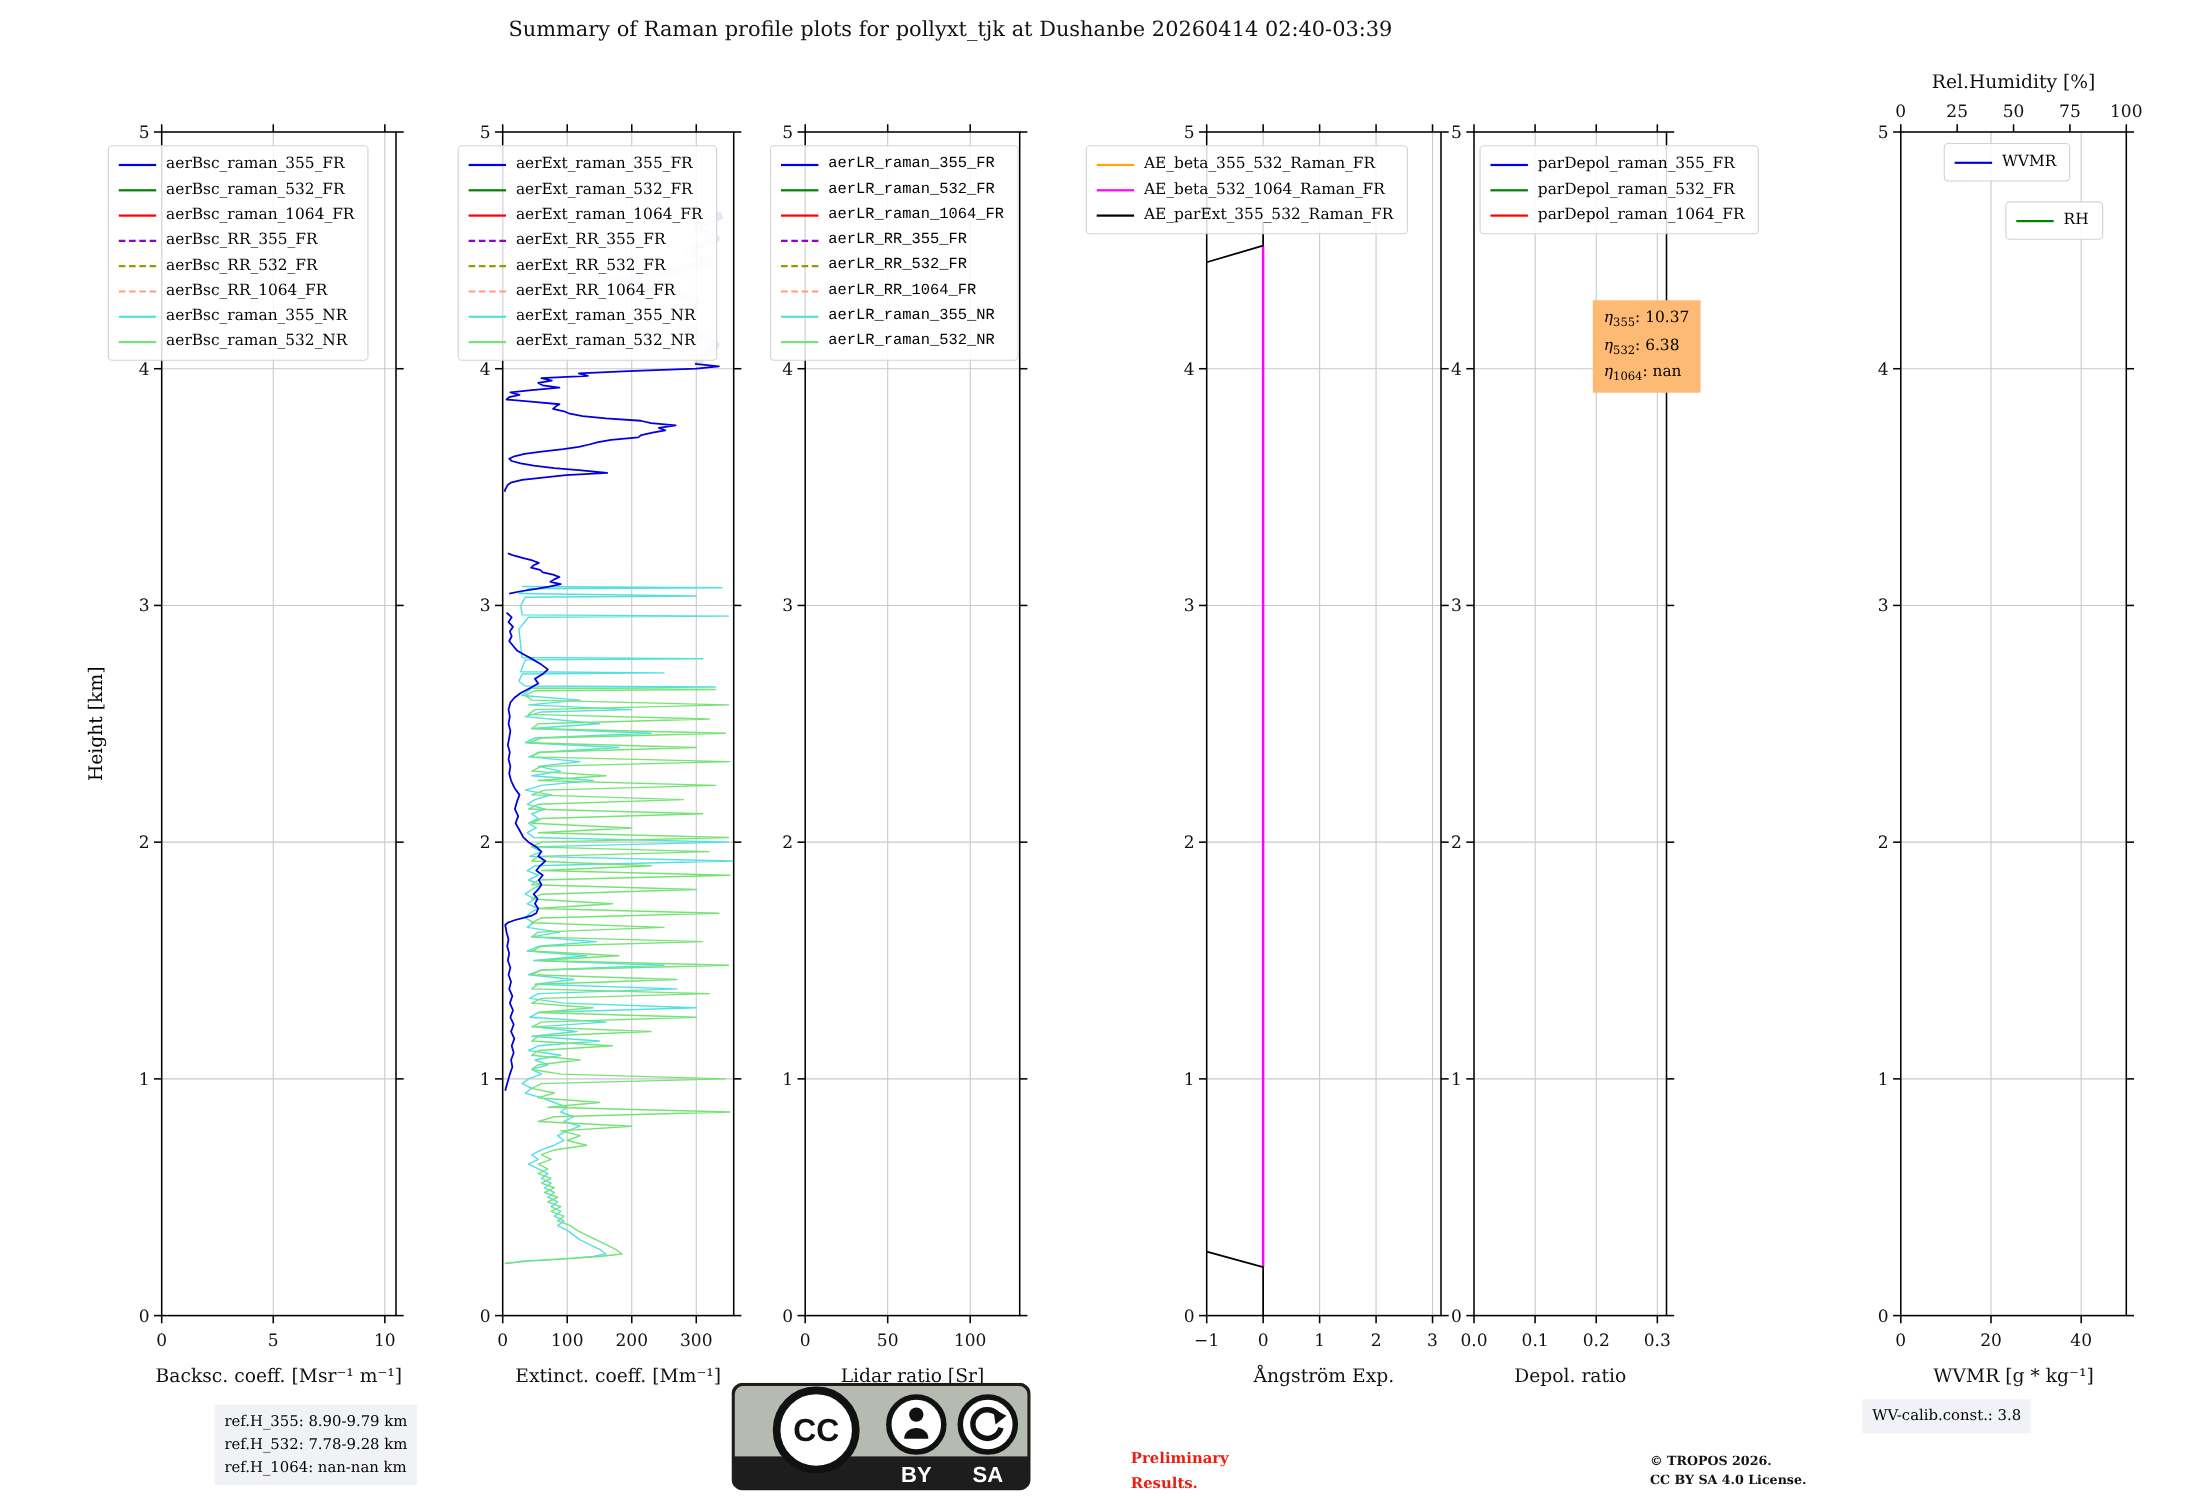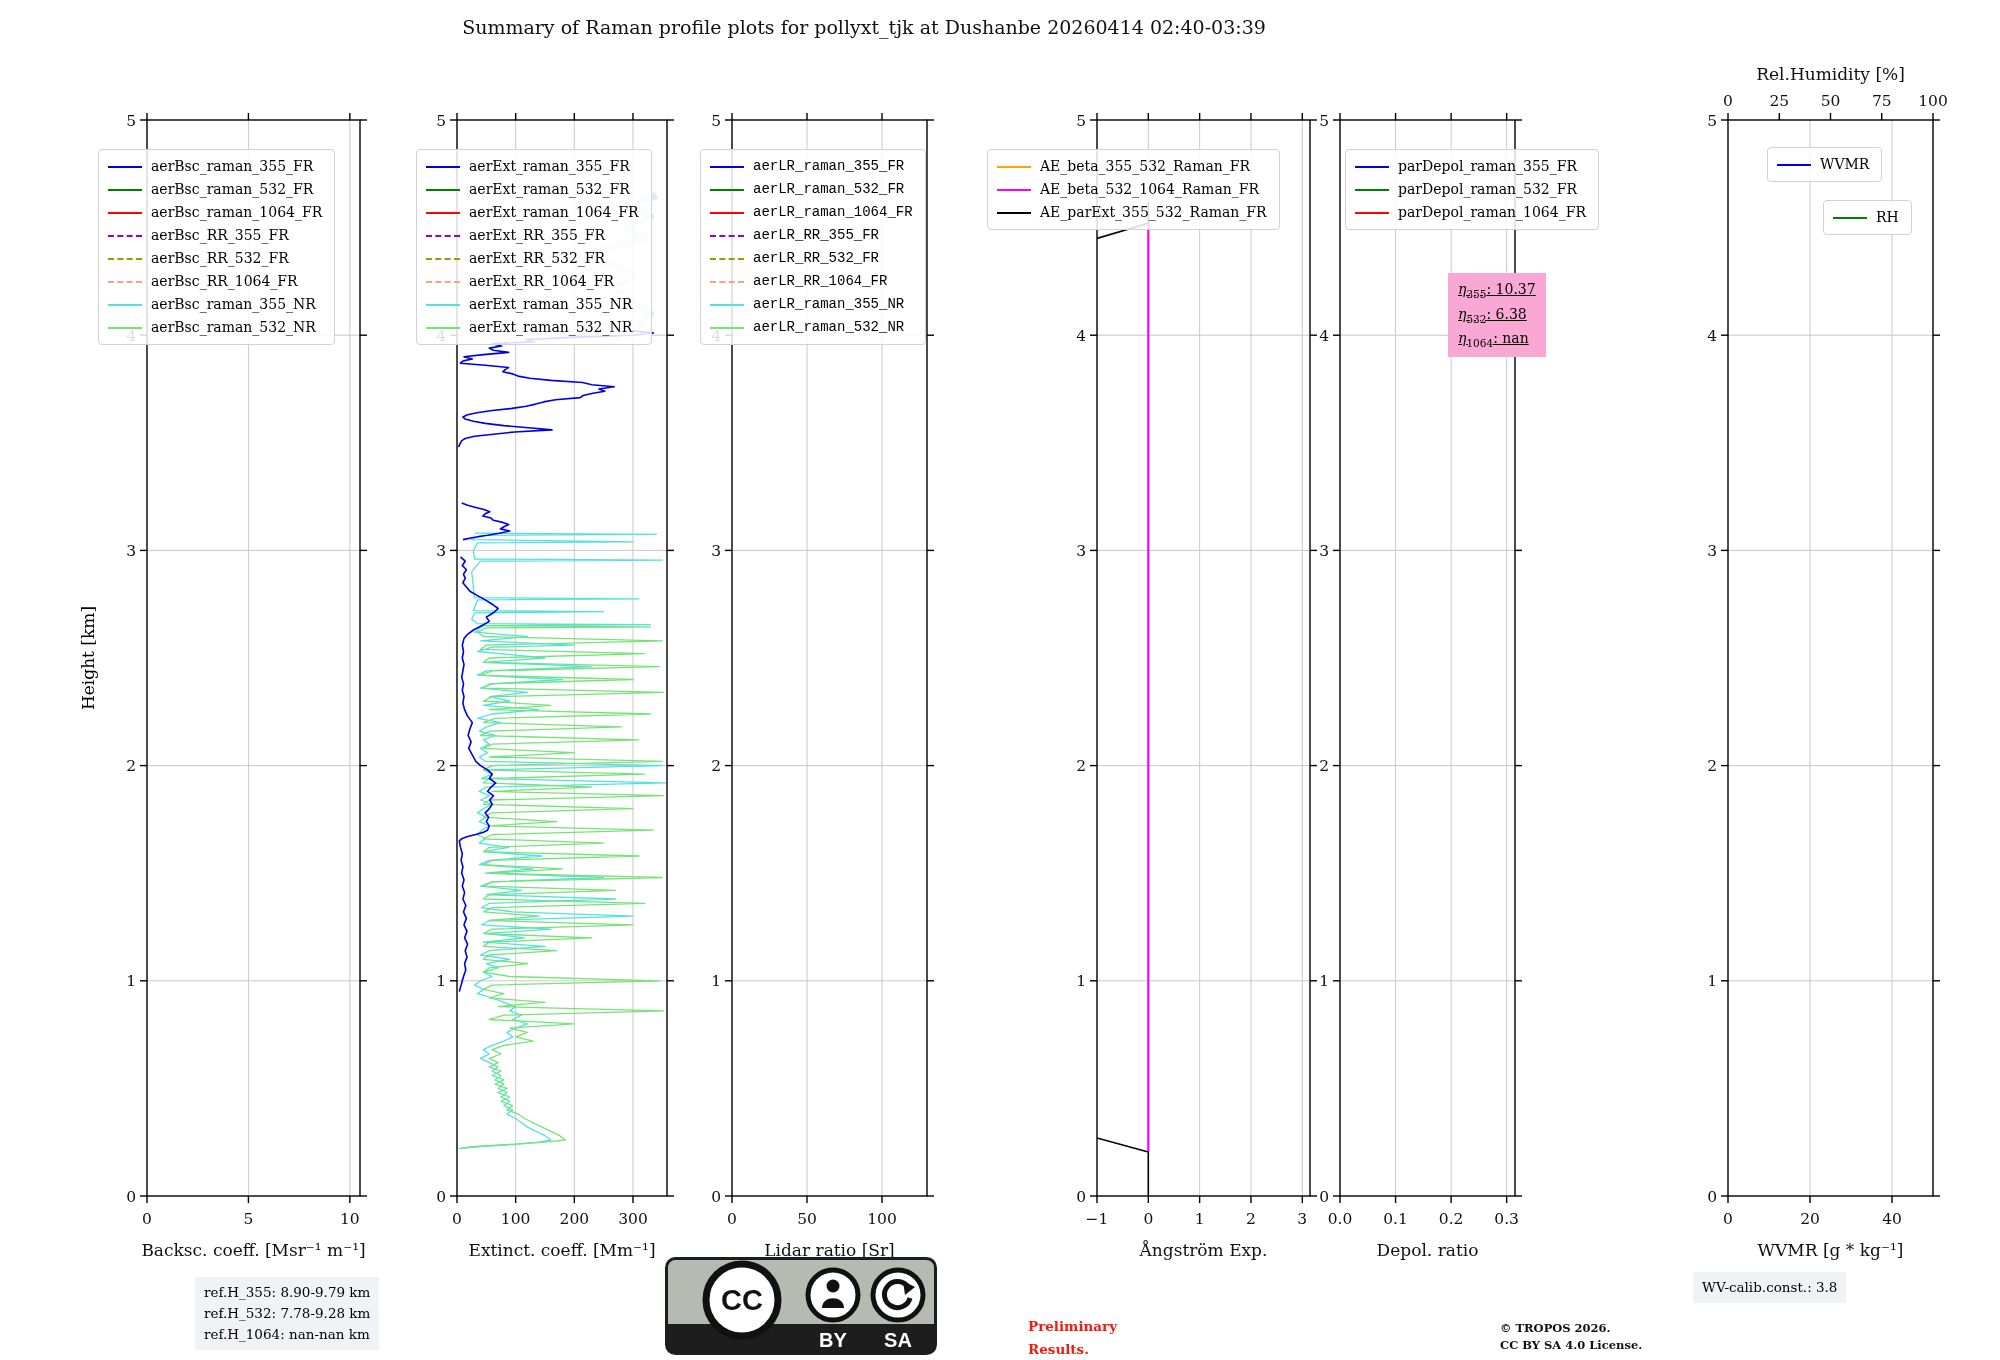--- a/index.html
+++ b/index.html
@@ -5,29 +5,29 @@
   html,body{margin:0;padding:0;background:#fff;}
   #figure{position:relative;width:2000px;height:1360px;background:#ffffff;
           font-family:"DejaVu Serif",serif;color:#000;overflow:hidden;}
   #plot-svg{position:absolute;left:0;top:0;}
   .fig-title{position:absolute;left:0;top:16px;width:1728px;text-align:center;
              font-size:19px;color:#111;}
   .y-label{position:absolute;left:88px;top:658px;transform:translate(-50%,-50%) rotate(-90deg);
            font-size:17px;white-space:nowrap;}
   .legend{position:absolute;background:rgba(255,255,255,0.85);border:1px solid #d2d2d2;
           border-radius:4px;padding:5px 12px 5px 9px;font-size:14px;line-height:23px;
-          white-space:nowrap;margin-top:17px;}
+          white-space:nowrap;}
   .legend-item{display:flex;align-items:center;height:23px;}
   .legend-sample{display:inline-block;width:34px;height:0;border-top:2.5px solid #000;
                  margin-right:9px;flex:none;}
   .legend-sample.dashed{border-top-style:dashed;}
   .anno{position:absolute;background:#f1f2f5;padding:5px 9px;font-size:13.5px;
         line-height:1.55;white-space:pre-line;}
   .anno.center{text-align:left;}
-  .eta-box{position:absolute;background:#f9a8d4;padding:5px 10px;font-size:14px;line-height:1.6;text-decoration:underline;}
+  .eta-box{position:absolute;background:#fdba74;padding:5px 10px;font-size:14px;line-height:1.6;}
   .eta-box sub{font-size:10.5px;}
   .preliminary{position:absolute;font-weight:bold;font-size:13.5px;line-height:1.7;
                white-space:pre-line;margin-left:28px;}
   .copyright{position:absolute;font-weight:bold;font-size:11.5px;line-height:1.5;
              white-space:pre-line;color:#111;}
   .cc-badge{position:absolute;left:665px;top:1257px;}
 </style>
 </head>
 <body>
 

